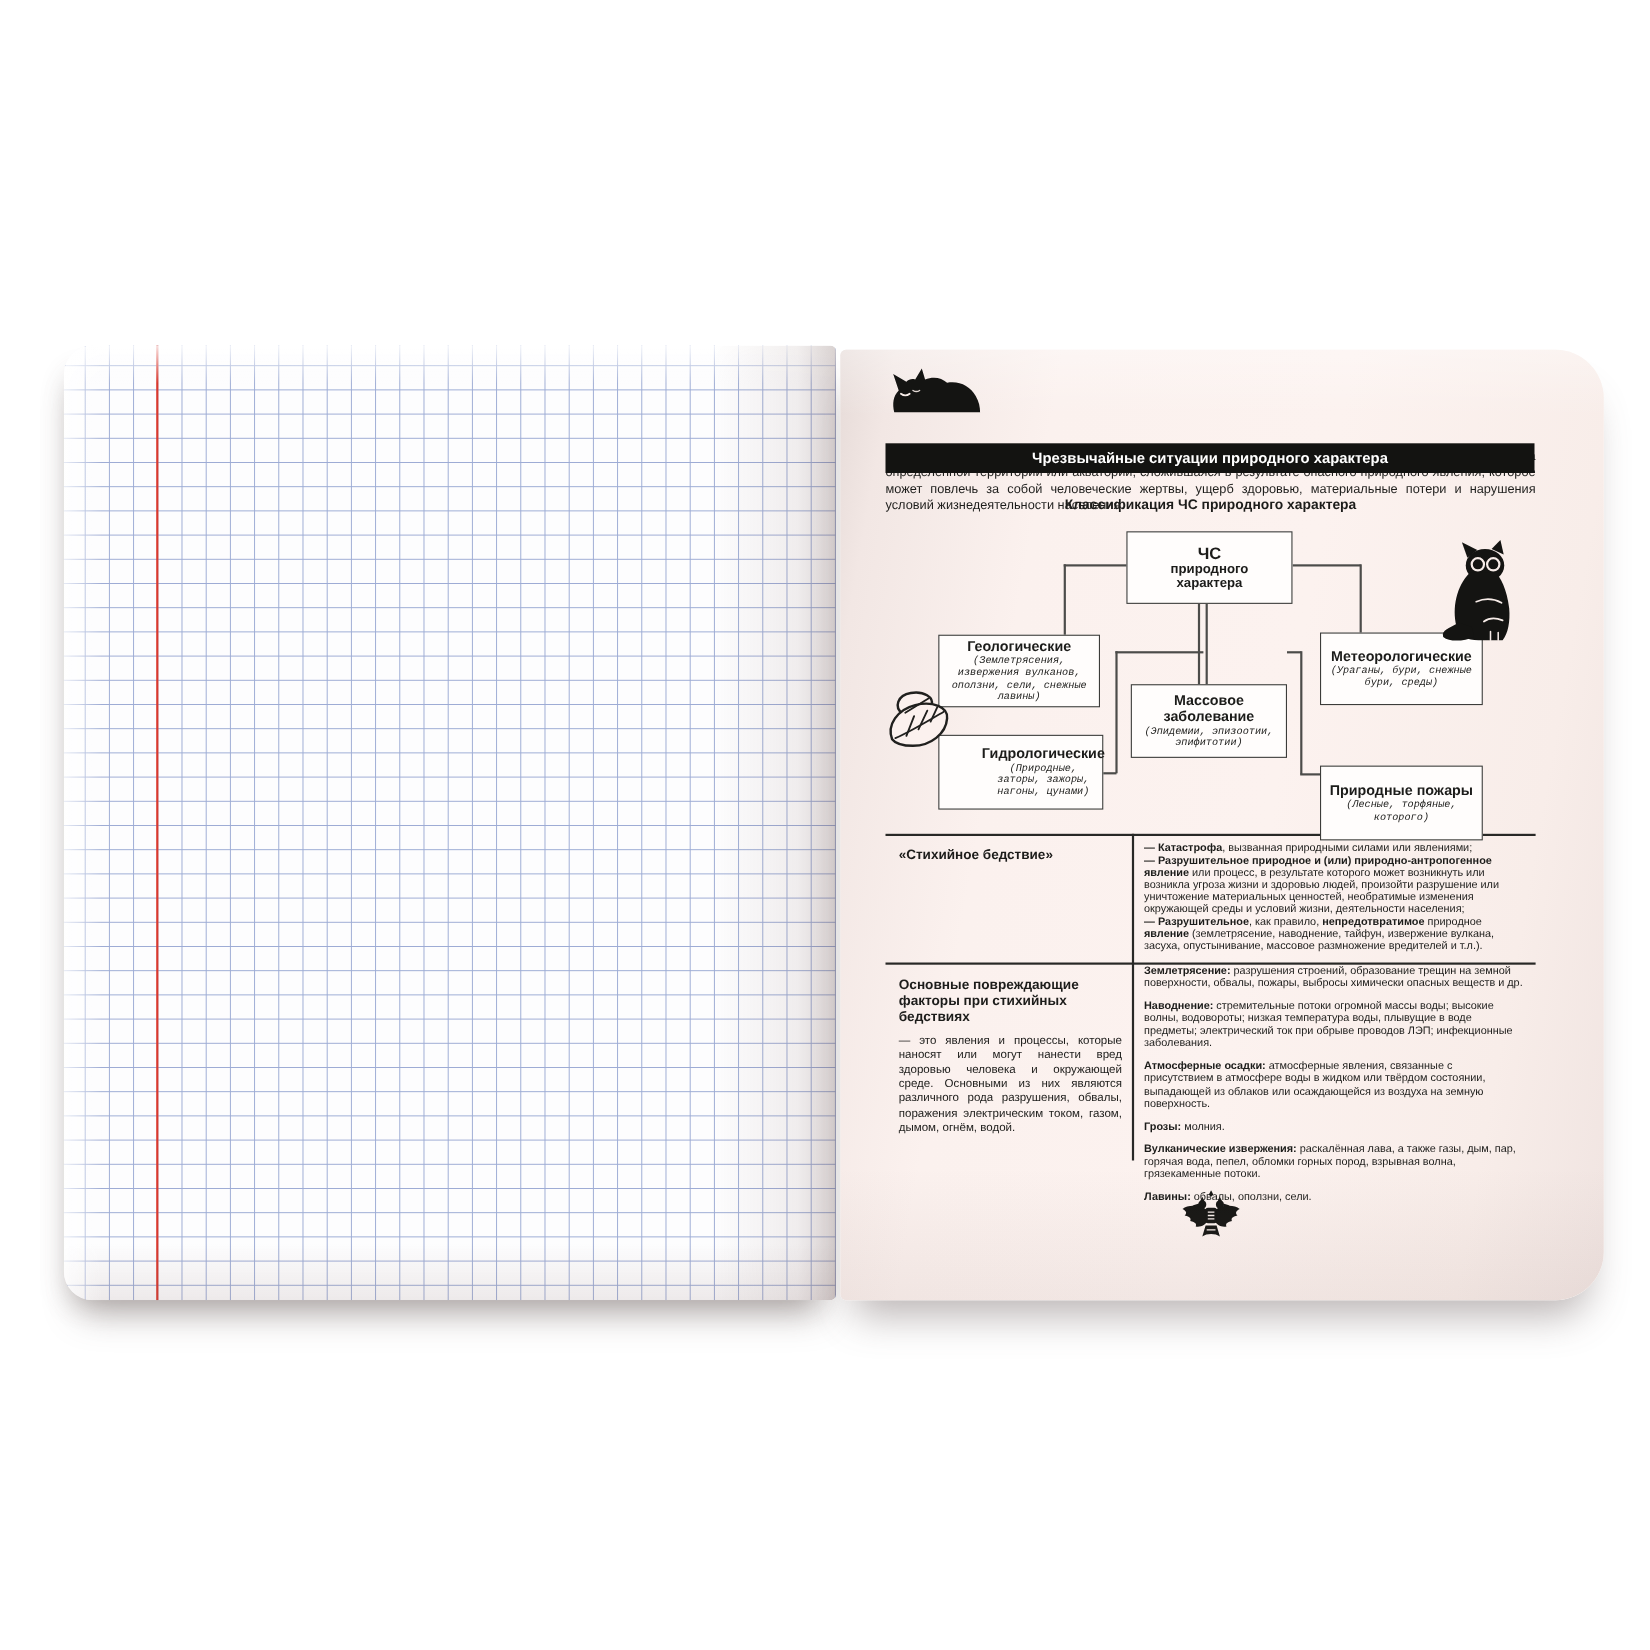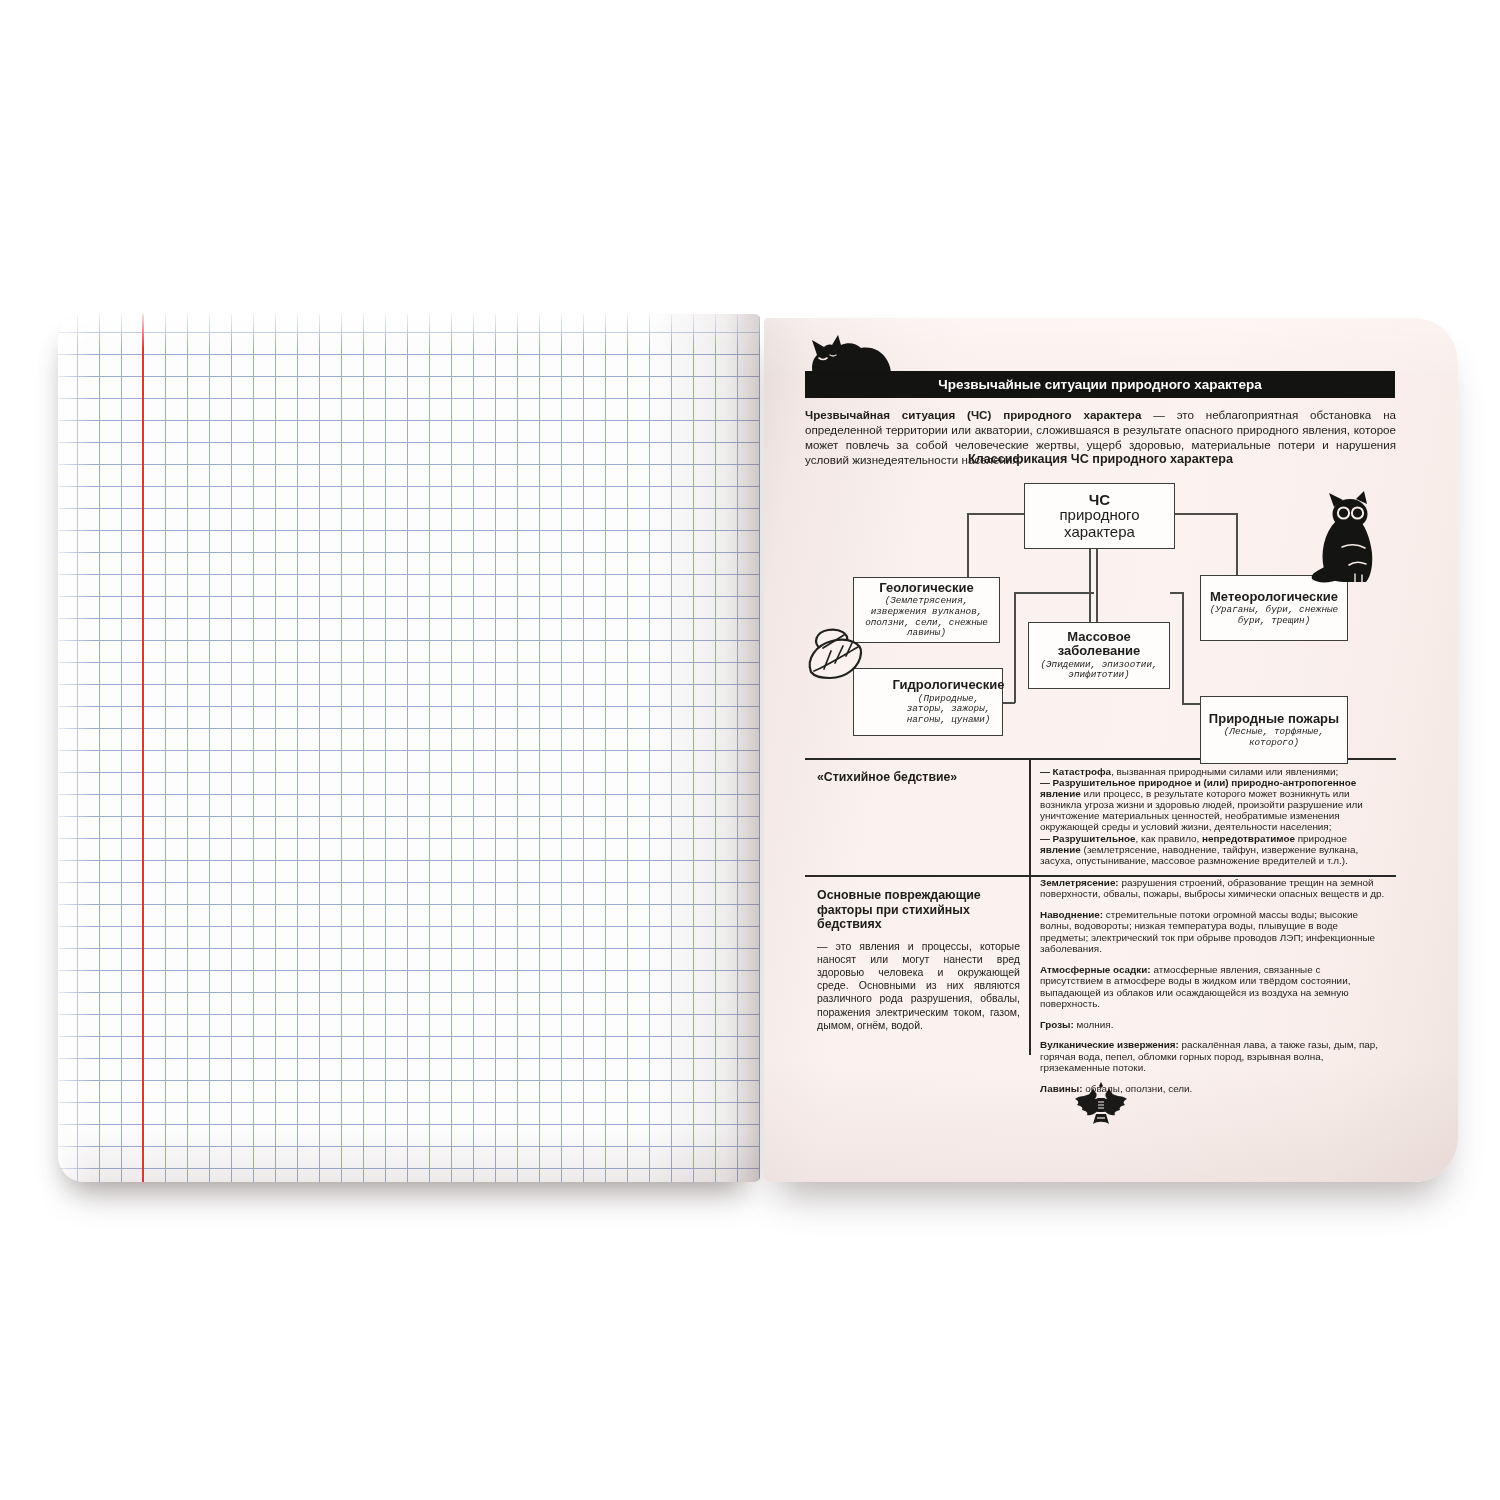--- a/index.html
+++ b/index.html
@@ -37,21 +37,21 @@
   .cls-title{position:absolute;left:41px;top:134px;width:591px;text-align:center;
     font-weight:bold;font-size:12.6px;}
 
   
   .fl{position:absolute;background:#4c4c4a;}
   .fc-node{position:absolute;background:#fffdfc;border:1.4px solid #3c3c3a;box-sizing:border-box;
     display:flex;flex-direction:column;justify-content:center;align-items:center;text-align:center;padding:3px;z-index:2;}
   .fc-title{font-weight:bold;font-size:13px;line-height:1.1;}
   .fc-detail{font-style:italic;font-size:9.3px;line-height:1.14;margin-top:1px;font-family:Liberation Mono, monospace;}
   .fc-root-title{font-weight:bold;font-size:15px;line-height:1.0;}
-  .fc-root-sub{font-weight:normal;font-size:15px;line-height:1.08;width:112px;}
+  .fc-root-sub{font-weight:bold;font-size:12px;line-height:1.08;width:112px;}
 
   
   .tl{position:absolute;background:#282826;}
   .cell{position:absolute;}
   .term1{font-weight:bold;font-size:12.3px;}
   .row1-right{font-size:9.9px;line-height:1.12;}
   .row1-right p{margin:0;}
   .row1-right b{font-weight:bold;}
   .term2-title{font-weight:bold;font-size:12.4px;line-height:1.18;}
   .term2-body{margin-top:8px;font-size:10.5px;line-height:1.25;text-align:justify;}
@@ -71,21 +71,21 @@
   </div>
 
   <div class="right-page">
 
     <svg class="ill" style="left:46px;top:15px;z-index:2;" width="82" height="42" viewBox="0 0 82 42">
       <path d="M3,42 C1,34 2,27 7,22 L2,7 L14,14 C16,12 19,11 22,12 L28,2 L31,12 C38,9 46,10 51,15 C62,13 72,18 77,27 C80,32 81,37 81,42 Z" fill="#141412"></path>
       <path d="M9,25 Q13,28 17,25" stroke="#f7ece8" stroke-width="1.6" fill="none" stroke-linecap="round"></path>
       <path d="M20,22 Q23,24 26,22" stroke="#f7ece8" stroke-width="1.3" fill="none" stroke-linecap="round" opacity=".9"></path>
     </svg>
 
-    <div class="hdr-bar" style="background: rgb(19, 19, 17);">Чрезвычайные ситуации природного характера</div>
+    <div class="hdr-bar" style="background: rgb(19, 19, 17); margin-top: 32px;">Чрезвычайные ситуации природного характера</div>
 
     <div class="intro"><b>Чрезвычайная ситуация (ЧС) природного характера</b><span> — это неблагоприятная обстановка на определенной территории или акватории, сложившаяся в результате опасного природного явления, которое может повлечь за собой человеческие жертвы, ущерб здоровью, материальные потери и нарушения условий жизнедеятельности населения.</span></div>
 
     <div class="cls-title">Классификация ЧС природного характера</div>
 
     <div class="fl" style="left:203px;top:195px;width:58px;height:1.5px;"></div>
     <div class="fl" style="left:203px;top:195px;width:1.5px;height:65px;"></div>
     <div class="fl" style="left:411px;top:195px;width:62px;height:1.5px;"></div>
     <div class="fl" style="left:472px;top:195px;width:1.5px;height:63px;"></div>
     <div class="fl" style="left:325px;top:231px;width:1.5px;height:74px;"></div>
@@ -108,21 +108,21 @@
     <div class="fc-node" style="left:264px;top:304px;width:142px;height:67px;">
       <div class="fc-title" style="width:110px;">Массовое заболевание</div>
       <div class="fc-detail">(Эпидемии, эпизоотии, эпифитотии)</div>
     </div>
     <div class="fc-node" style="left:89px;top:350px;width:150px;height:68px;padding-left:44px;">
       <div class="fc-title">Гидрологические</div>
       <div class="fc-detail">(Природные, заторы, зажоры, нагоны, цунами)</div>
     </div>
     <div class="fc-node" style="left:436px;top:257px;width:148px;height:66px;">
       <div class="fc-title">Метеорологические</div>
-      <div class="fc-detail">(Ураганы, бури, снежные бури, трещин)</div>
+      <div class="fc-detail">(Ураганы, бури, снежные бури, среды)</div>
     </div>
     <div class="fc-node" style="left:436px;top:352px;width:148px;height:68px;margin-top:26px;">
       <div class="fc-title">Природные пожары</div>
       <div class="fc-detail">(Лесные, торфяные, которого)</div>
     </div>
 
     <svg class="ill" style="left:545px;top:173px;z-index:3;" width="85" height="96" viewBox="0 0 85 96">
       <g fill="#141412">
         <path d="M25,16 L20,2 L34,9 Z"></path>
         <path d="M47,8 L55,0 L58,13 Z"></path>

